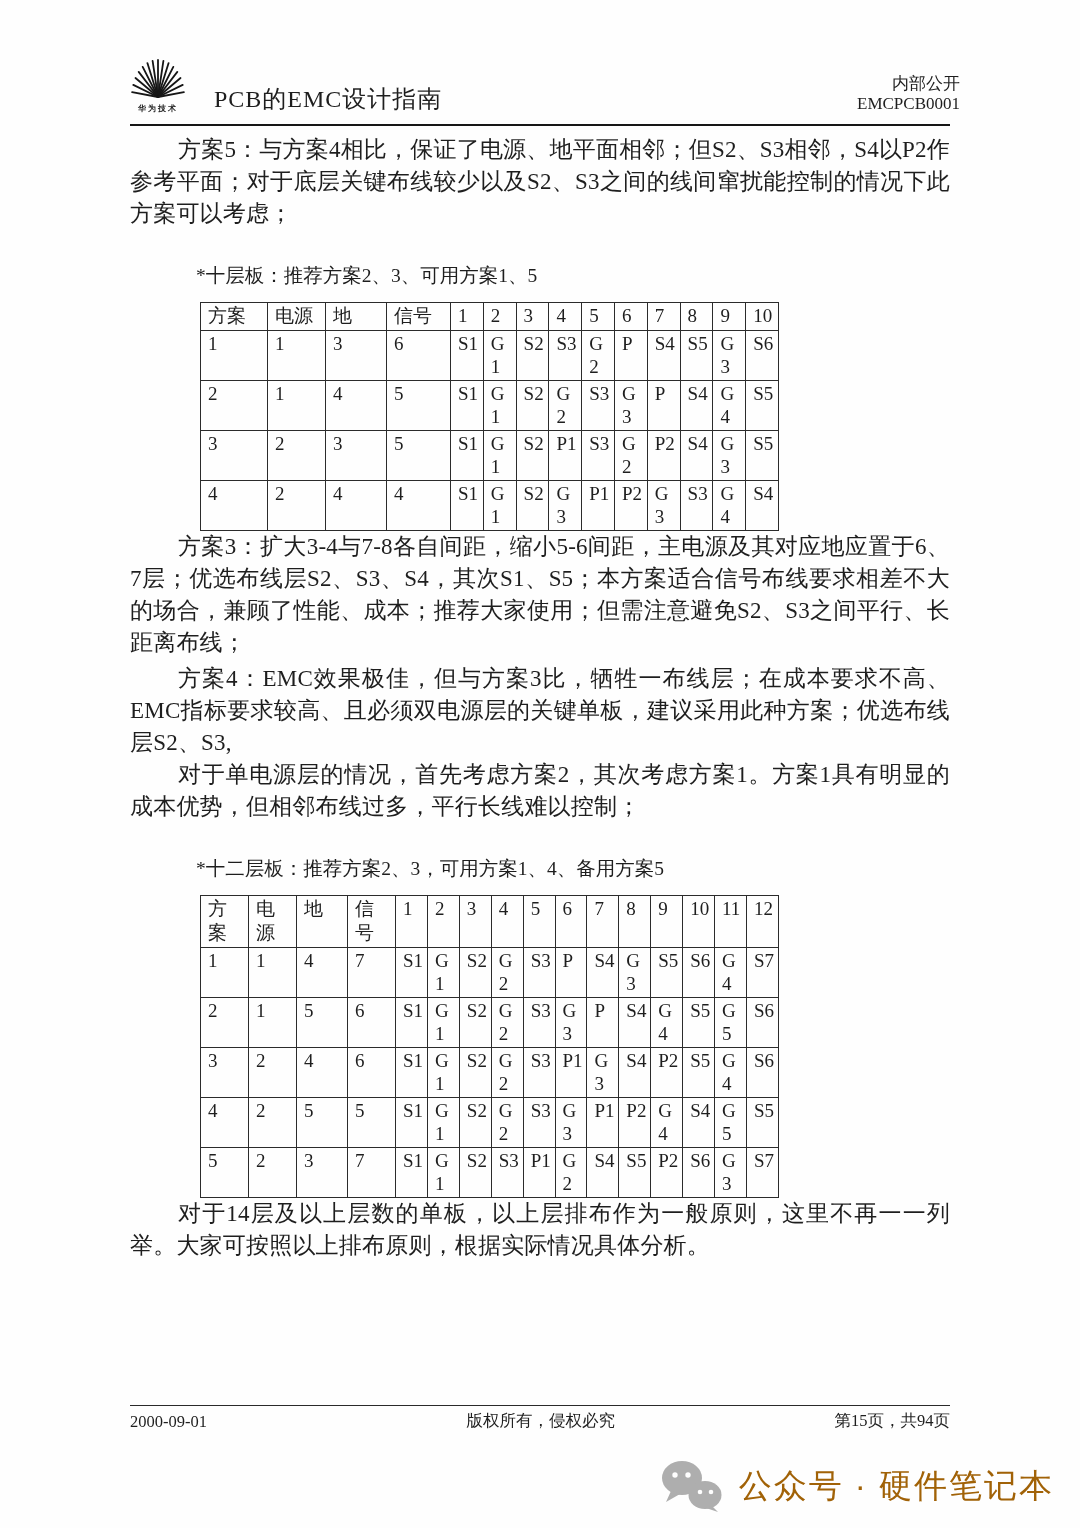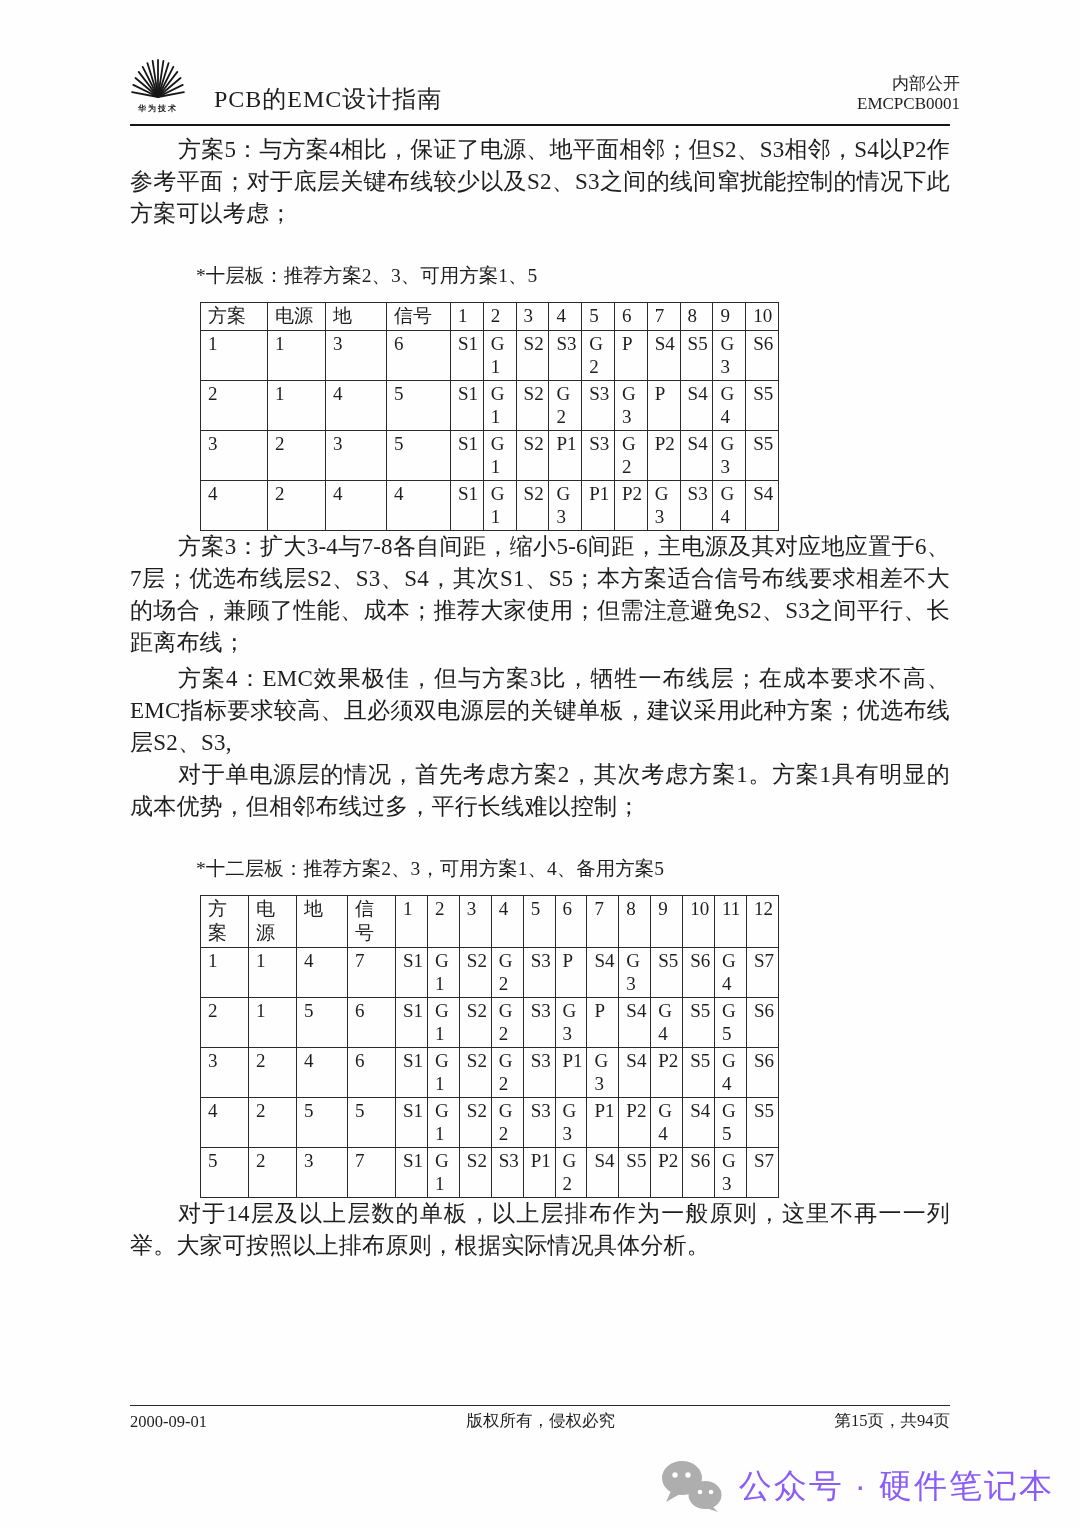--- a/index.html
+++ b/index.html
@@ -60,21 +60,21 @@
     border-top:1.5px solid #2a2a2a;
     display:flex;justify-content:space-between;
     font-size:16.5px;padding-top:4px;align-items:flex-end;
   }
   .footer-center{margin-left:40px;}
 
   
   .watermark{
     position:absolute;right:26px;top:1460px;
     display:flex;align-items:center;gap:16px;
-    color:#8b5cf6;
+    color:#a16207;
     font-family:"Liberation Sans","DejaVu Sans",sans-serif;
     font-size:33px;letter-spacing:2px;
   }
 </style>
 </head>
 <body>
 
 <div class="page">
   <div class="content">
 

